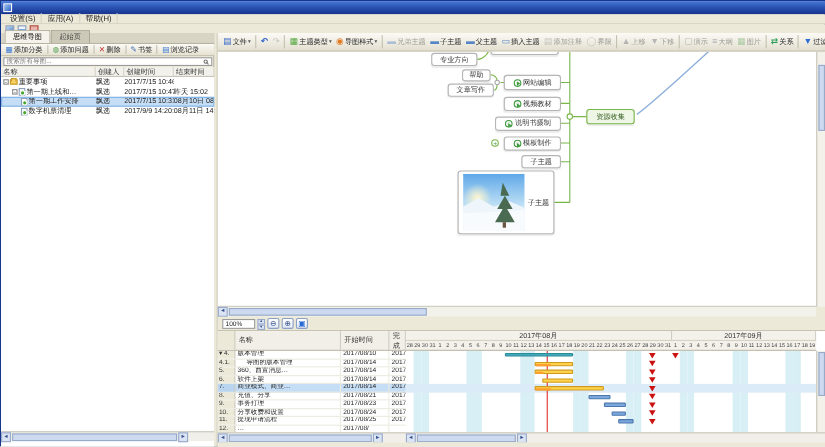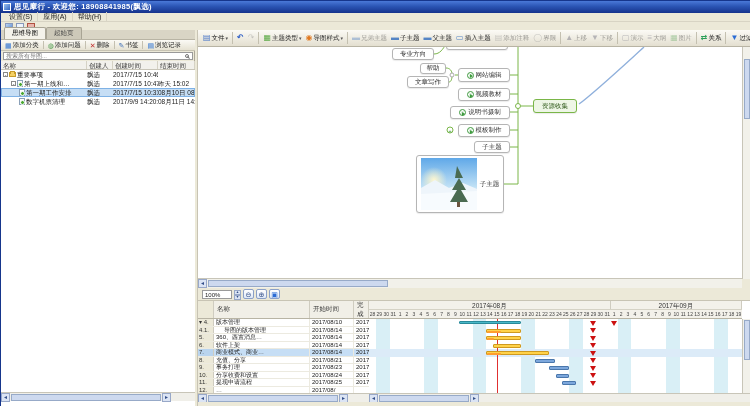--- a/index.html
+++ b/index.html
@@ -117,21 +117,20 @@
 #g-bottom{position:absolute;left:0;top:101px;width:553px;height:5px;background:#ece9d8}
 .vthumb{position:absolute;left:1px;width:6px;background:#cdd9ef;border:1px solid #97aac8}
 </style>
 </head>
 <body>
 
 <div id="win">
 
   <div id="titlebar">
     <span class="appico"></span>
-    <span class="ttl">思见摩行 - 欢迎您: 18908841985(飘选)</span>
   </div>
 
   <div id="menubar">
       <span class="menu-item">设置(S)</span>
       <span class="menu-item">应用(A)</span>
       <span class="menu-item">帮助(H)</span>
     </div>
 
   <div id="quickbar">
       <span class="qicon q1"></span>

